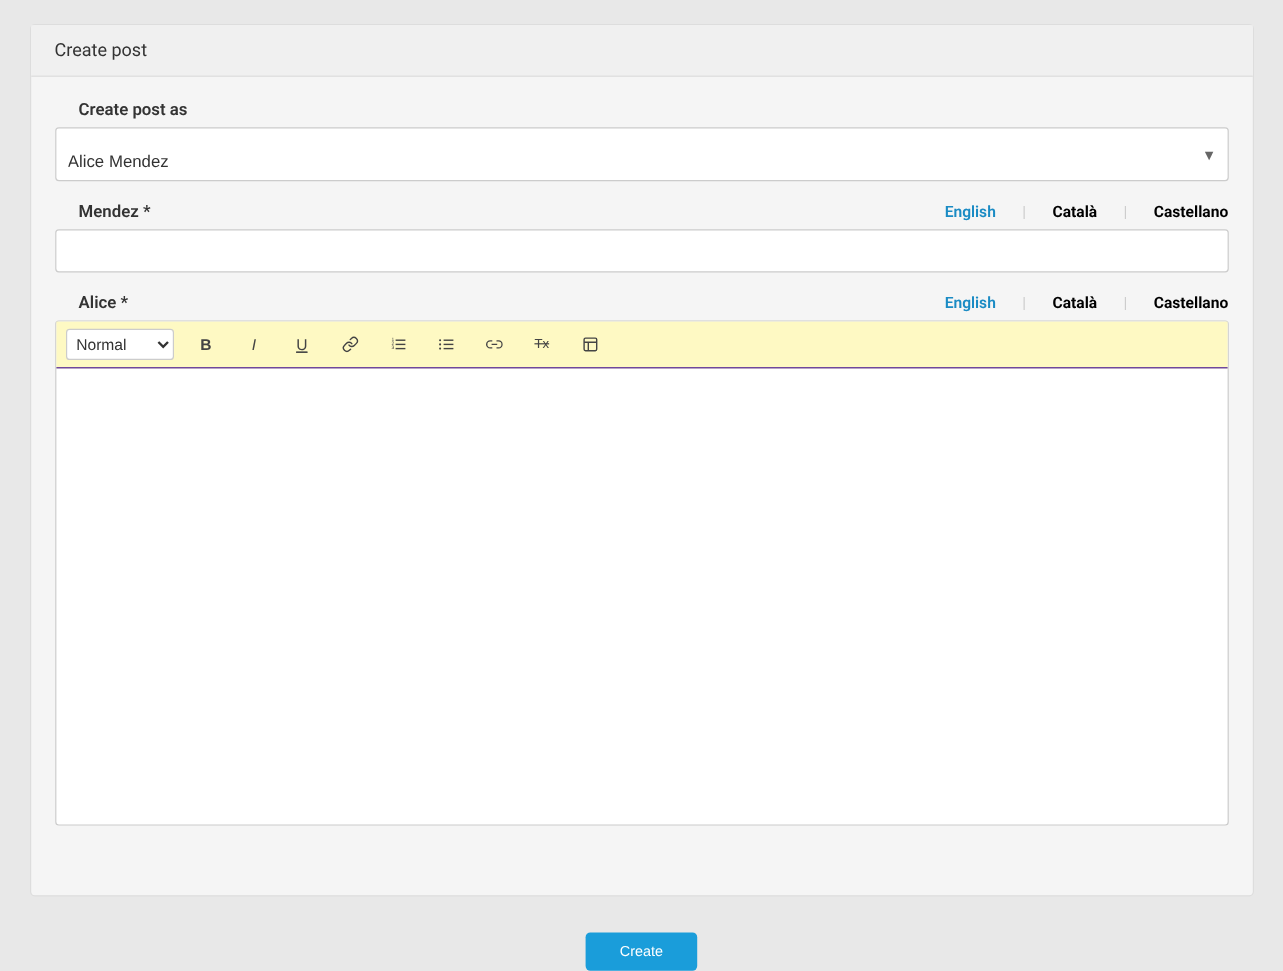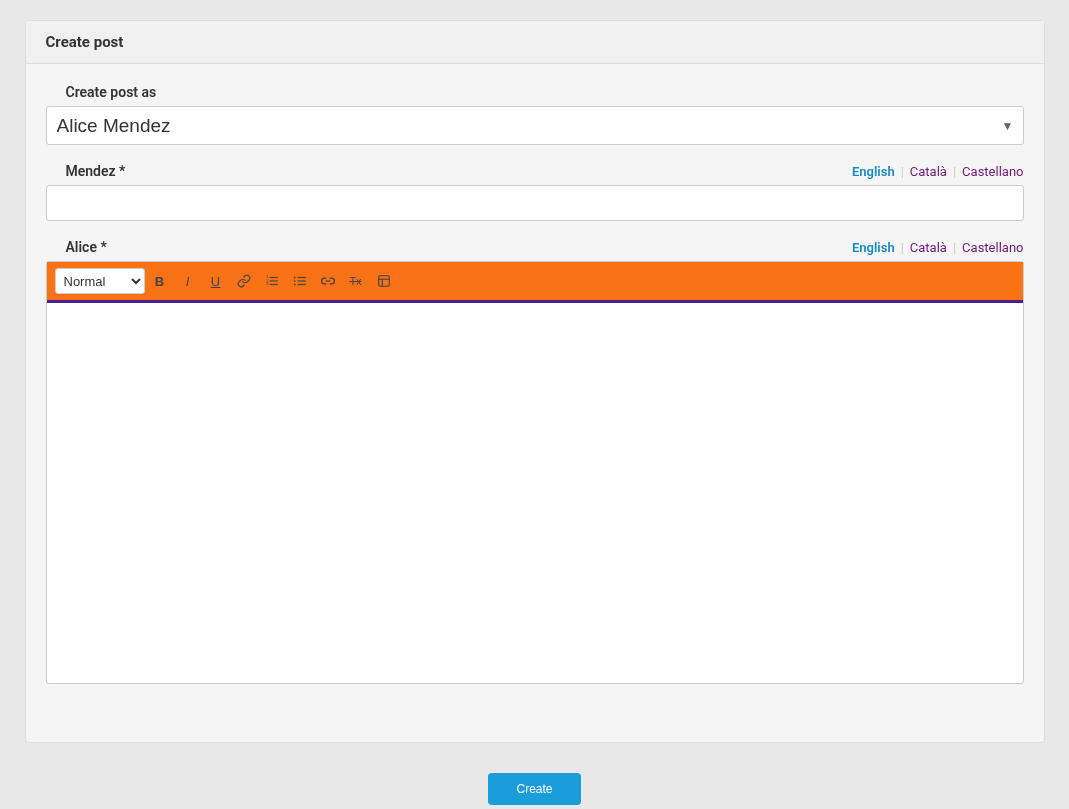--- a/index.html
+++ b/index.html
@@ -33,21 +33,21 @@
     }
 
     .card-header {
       padding: 12px 20px;
       border-bottom: 1px solid #ddd;
       background: #f0f0f0;
     }
 
     .card-header-title {
       font-size: 15px;
-      font-weight: 700;
+      font-weight: 400;
       color: #333;
     }
 
     .card-body {
       padding: 20px 20px;
     }
 
     .form-group {
       margin-bottom: 18px;
     }
@@ -65,53 +65,54 @@
       color: #333;
       padding-left: 20px;
     }
 
     .form-label .required {
       color: #333;
     }
 
     .lang-tabs {
       display: flex;
-      gap: 6px;
+      gap: 22px;
       align-items: center;
     }
 
     .lang-tab {
       font-size: 13px;
-      color: #701a75;
+      color: #000000;
       cursor: pointer;
       text-decoration: none;
+      font-weight: bold;
     }
 
     .lang-tab.active {
       color: #1a8bc4;
       font-weight: 600;
     }
 
     .lang-separator {
       color: #ccc;
       font-size: 13px;
     }
 
     .select-wrapper {
       position: relative;
       width: 100%;
     }
 
     .select-wrapper select {
       width: 100%;
-      padding: 8px 30px 8px 10px;
+      padding: 19px 30px 8px 10px;
       border: 1px solid #ccc;
       border-radius: 3px;
       background: #fff;
-      font-size: 19px;
+      font-size: 14px;
       color: #333;
       appearance: none;
       -webkit-appearance: none;
       cursor: pointer;
       outline: none;
     }
 
     .select-arrow {
       position: absolute;
       right: 10px;
@@ -136,24 +137,24 @@
 
     .editor-container {
       border: 1px solid #ccc;
       border-radius: 3px;
       background: #fff;
     }
 
     .editor-toolbar {
       display: flex;
       align-items: center;
-      gap: 2px;
+      gap: 14px;
       padding: 6px 8px;
-      border-bottom: 3px solid #4c1d95;
-      background: #f97316;
+      border-bottom: 1px solid #4c1d95;
+      background: #fef9c3;
       flex-wrap: wrap;
     }
 
     .toolbar-select {
       padding: 3px 4px;
       border: 1px solid #ccc;
       border-radius: 3px;
       font-size: 13px;
       color: #333;
       background: #fff;

